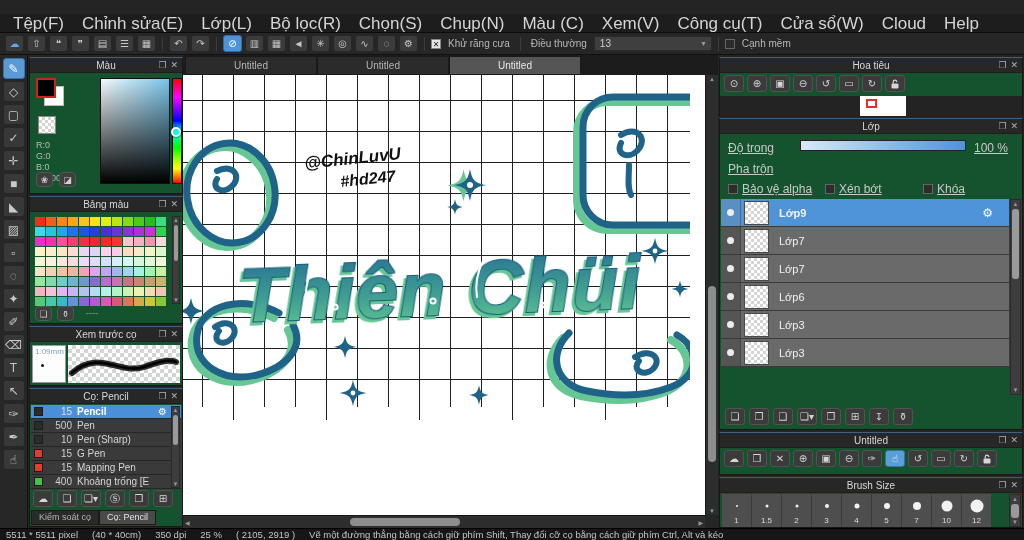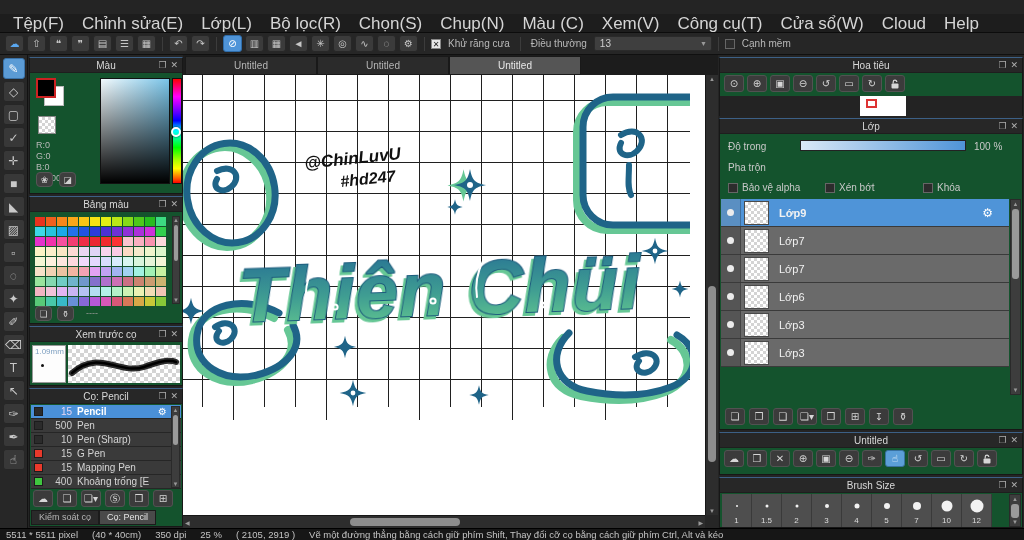--- a/index.html
+++ b/index.html
@@ -90,21 +90,21 @@
 
   
   .lrow{display:flex;align-items:center;height:28px;border-bottom:1px solid #3a3a3a;background:#6a6a6a;color:#f2f2f2;font-size:11px;position:relative;}
   .lrow.selected{background:#4f94d8;}
   .lgutter{width:20px;height:100%;background:#555;border-right:1px solid #444;display:flex;align-items:center;justify-content:center;flex:0 0 auto;}
   .lrow.selected .lgutter{background:#5a8fc2;border-right:1px solid #3f6f9f;}
   .eyedot{width:7px;height:7px;border-radius:50%;background:#ececec;}
   .lthumb{width:25px;height:24px;margin-left:3px;border:1px solid #4a4a4a;flex:0 0 auto;}
   .lname{margin-left:10px;}
   .lgear{position:absolute;right:16px;color:#fff;font-size:12px;}
-  .ctl-label{font-size:10px;color:#c9c9c9;}
+  .ctl-label{font-size:12px;color:#c9c9c9;text-decoration:underline;}
 
   
   .szcell{width:30px;height:33px;background:#4e4e4e;border-right:1px solid #3a3a3a;position:relative;flex:0 0 auto;}
   .bs-dot{position:absolute;left:50%;top:12px;transform:translate(-50%,-50%);background:#f2f2f2;border-radius:50%;}
   .bs-lab{position:absolute;left:0;right:0;bottom:2px;text-align:center;font-size:8px;color:#ddd;}
 
   
   #statusbar{position:absolute;left:0;top:528px;width:1024px;height:12px;background:#161616;border-top:1px solid #000;display:flex;align-items:center;gap:14px;padding-left:6px;font-size:9.5px;color:#c4c4c4;white-space:nowrap;}
 </style>
 </head>

